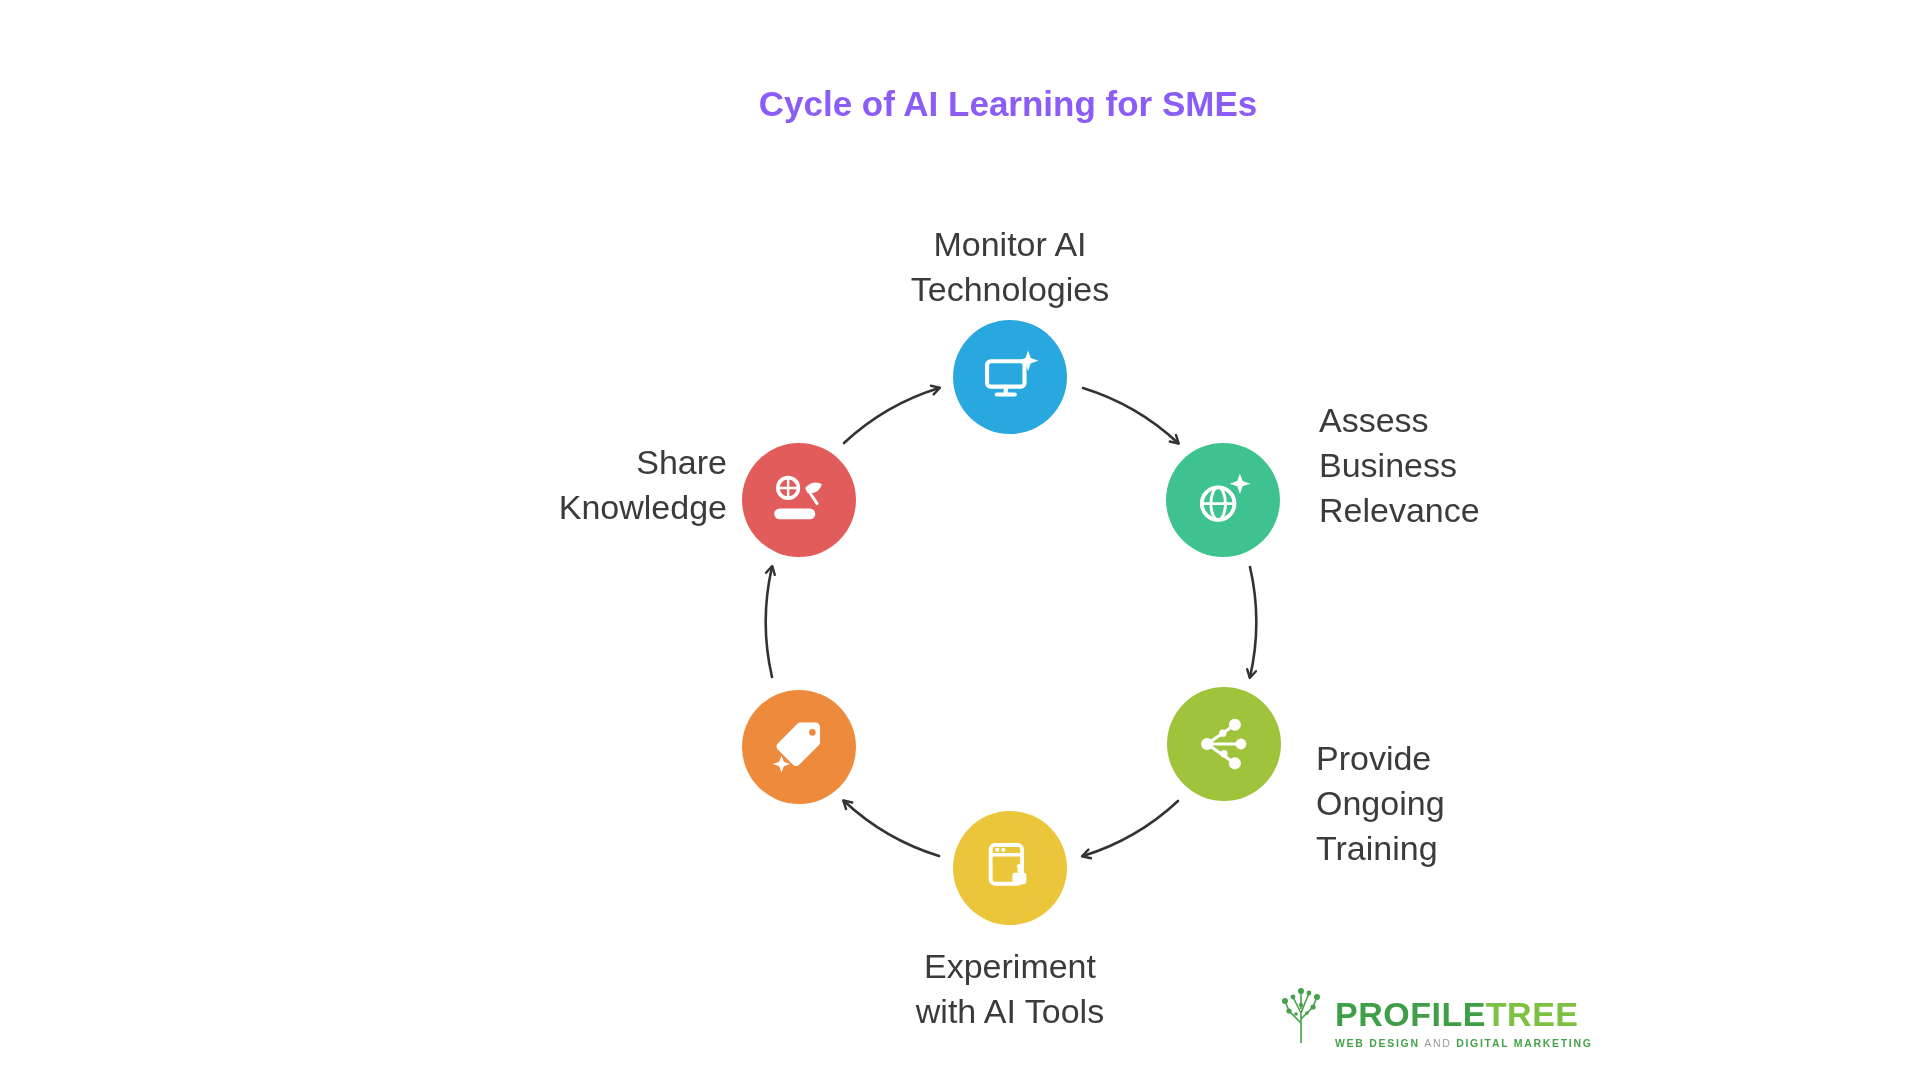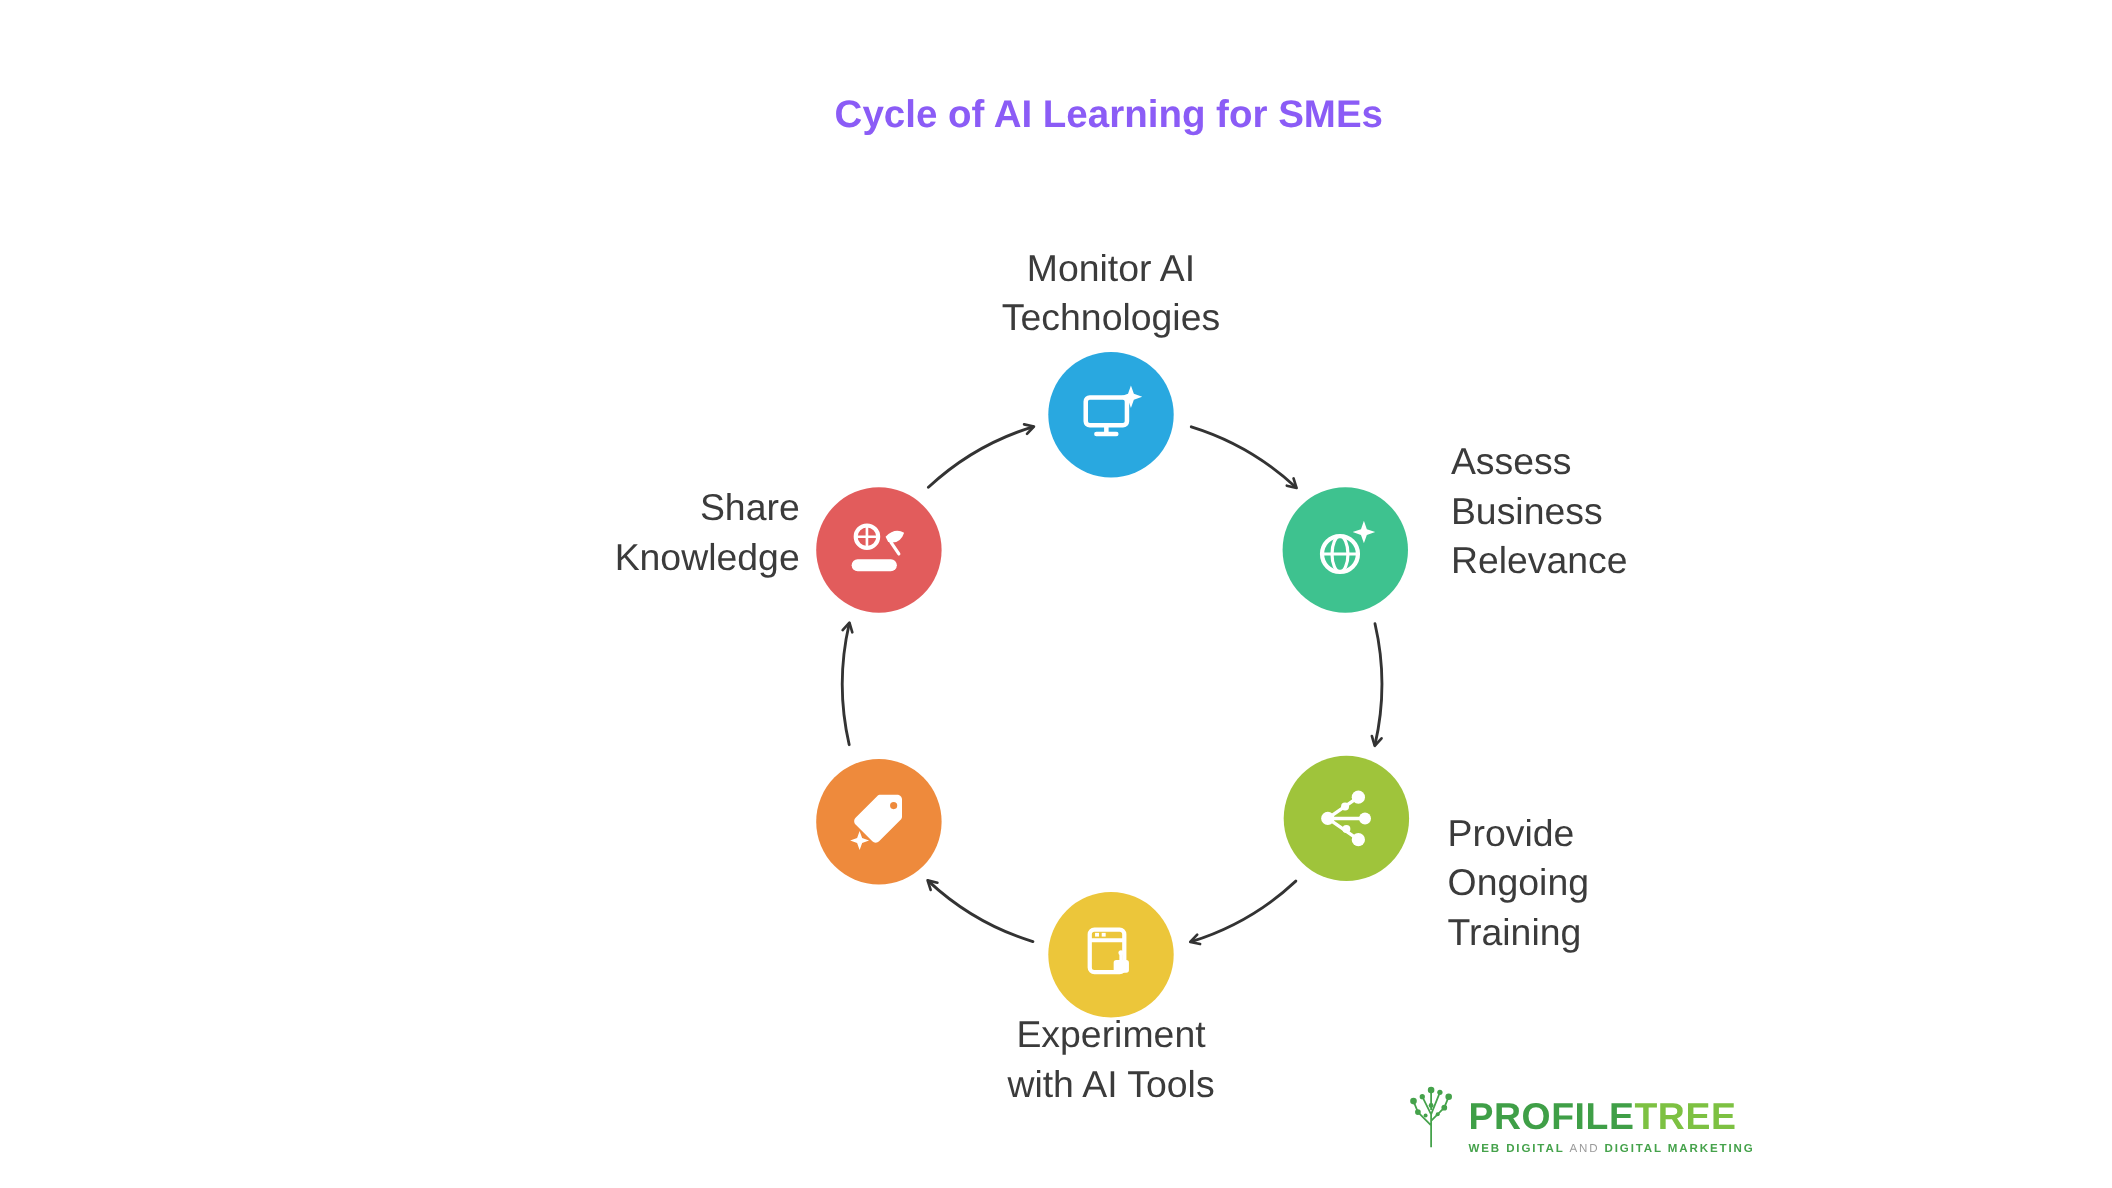--- a/index.html
+++ b/index.html
@@ -31,21 +31,21 @@
   .pos-attend     { left:742px;  top:690px; }
   .pos-share      { left:742px;  top:443px; }
 
   .node-label {
     position:absolute; font-size:34px; line-height:1.32; color:#3b3b3b;
     white-space:pre-line;
   }
   .lbl-monitor    { left:810px; top:222px; width:400px; text-align:center; }
   .lbl-assess     { left:1300px; top:398px; width:340px; text-align:left;margin-left:19px; }
   .lbl-provide    { left:1300px; top:736px; width:340px; text-align:left;margin-left:16px; }
-  .lbl-experiment { left:810px; top:919px; width:400px; text-align:center; }
+  .lbl-experiment { left:810px; top:944px; width:400px; text-align:center; }
   .lbl-attend     { left:397px; top:740px; width:330px; text-align:right; }
   .lbl-share      { left:397px; top:440px; width:330px; text-align:right; }
 
   .node-icon svg { display:block; }
 
   .logo { position:absolute; left:1277px; top:983px; display:flex; align-items:flex-end; gap:10px; }
   .logo-text { display:flex; flex-direction:column; }
   .brand { font-size:34px; font-weight:700; line-height:1; letter-spacing:0.5px; }
   .brand-profile { color:#3F9F47; }
   .brand-tree    { color:#7DC142; }
@@ -179,17 +179,17 @@
           <circle cx="12" cy="28" r="2.6"></circle>
             <circle cx="36" cy="24" r="2.6"></circle>
           <circle cx="24" cy="22" r="2.2"></circle>
             <circle cx="19" cy="31" r="1.8"></circle>
             <circle cx="30" cy="30" r="1.8"></circle>
         </g>
       </svg>
     </span>
     <div class="logo-text">
       <div class="brand"><span class="brand-profile">PROFILE</span><span class="brand-tree">TREE</span></div>
-      <div class="tagline"><span>WEB DIGITAL </span><span class="and">AND</span><span> DIGITAL MARKETING</span></div>
+      <div class="tagline"><span>WEB DESIGN </span><span class="and">AND</span><span> DIGITAL MARKETING</span></div>
     </div>
   </div>
 
 </div>
 
 </body></html>

